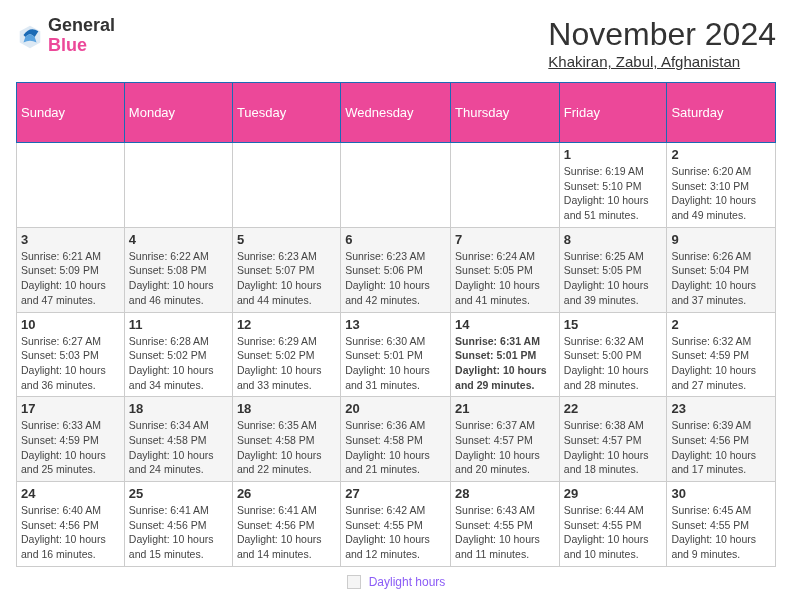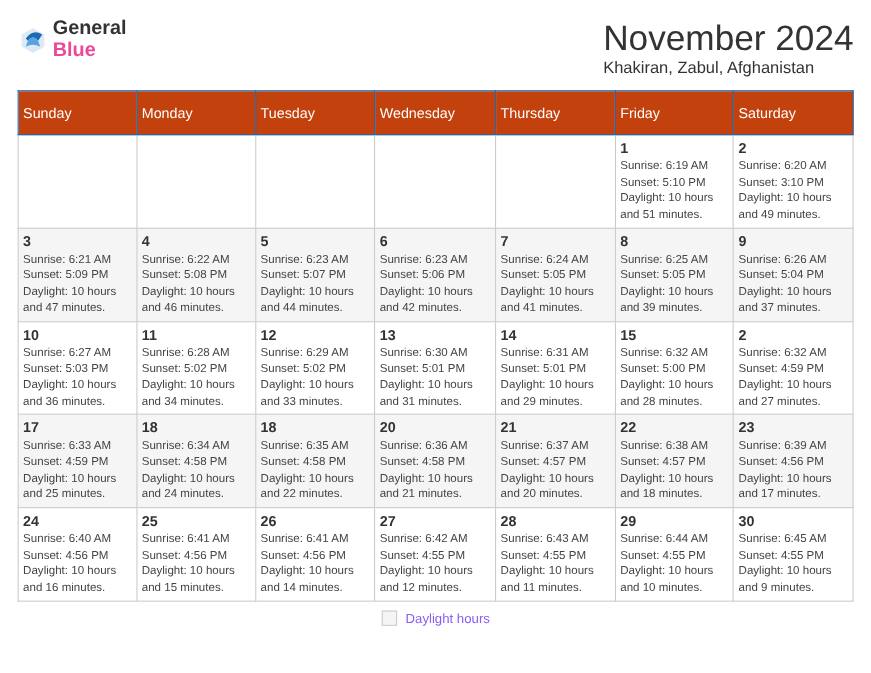--- a/index.html
+++ b/index.html
@@ -36,30 +36,31 @@
       text-align: left;
     }
     .month-title {
       font-size: 32px;
       font-weight: normal;
       color: #333;
     }
     .location {
       font-size: 15px;
       color: #333;
+      text-decoration: underline;
     }
     table {
       width: 100%;
       border-collapse: collapse;
       font-size: 11px;
     }
     thead tr th {
-      background-color: #c2410c;
+      background-color: #ec4899;
       color: #fff;
-      padding: 12px 4px;
+      padding: 22px 4px;
       text-align: left;
       font-size: 13px;
       font-weight: normal;
       border: 1px solid #1a6ab5;
     }
     tbody tr td {
       border: 1px solid #ccc;
       vertical-align: top;
       padding: 4px;
       width: 113px;
@@ -218,21 +219,21 @@
 Daylight: 10 hours and 33 minutes.</div>
         </td>
         <td>
           <span class="day-num">13</span>
           <div class="day-info" style="white-space: pre-line;">Sunrise: 6:30 AM
 Sunset: 5:01 PM
 Daylight: 10 hours and 31 minutes.</div>
         </td>
         <td>
           <span class="day-num">14</span>
-          <div class="day-info" style="white-space: pre-line;">Sunrise: 6:31 AM
+          <div class="day-info" style="white-space: pre-line; font-weight: bold;">Sunrise: 6:31 AM
 Sunset: 5:01 PM
 Daylight: 10 hours and 29 minutes.</div>
         </td>
         <td>
           <span class="day-num">15</span>
           <div class="day-info" style="white-space: pre-line;">Sunrise: 6:32 AM
 Sunset: 5:00 PM
 Daylight: 10 hours and 28 minutes.</div>
         </td>
         <td>

